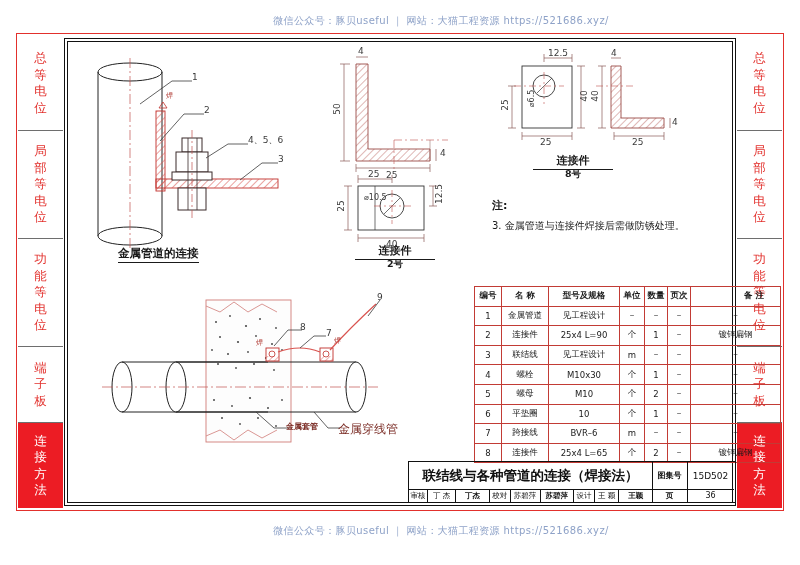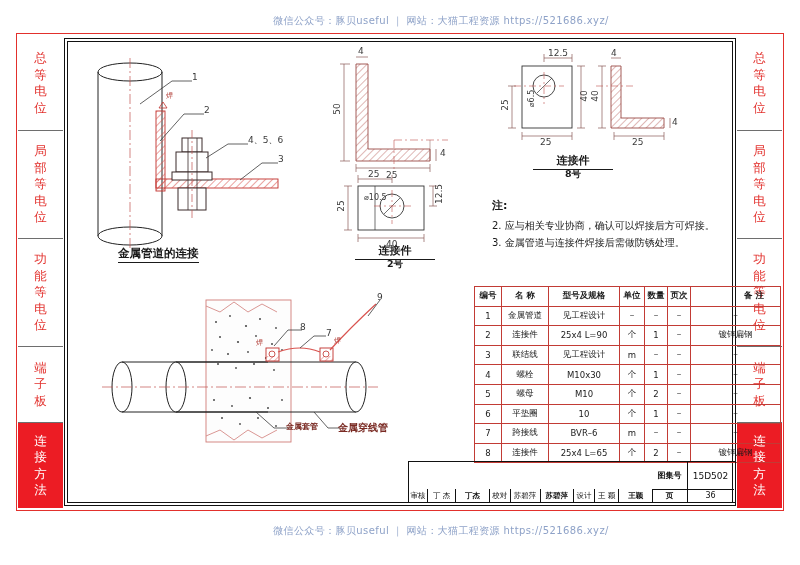--- a/index.html
+++ b/index.html
@@ -322,21 +322,20 @@
     <div class="lbl" style="left:115px;top:4px;">4</div>
     <div class="lbl" style="left:93px;top:47px;transform:rotate(-90deg);">40</div>
     <div class="lbl" style="left:136px;top:93px;">25</div>
     <div class="lbl" style="left:176px;top:73px;">4</div>
   </div>
   <div class="cap2" style="left:533px;top:153px;width:80px;border-bottom:1px solid #1a1a1a;padding-bottom:1px;">连接件</div>
   <div class="cap2" style="left:533px;top:168px;width:80px;font-size:9.5px;">8号</div>
 
   <div class="notes">
     <div class="n-title">注:</div>
-    <div class="n-item">2. 应与相关专业协商，确认可以焊接后方可焊接。</div>
     <div class="n-item">3. 金属管道与连接件焊接后需做防锈处理。</div>
   </div>
 
   <div class="dwg" style="left:88px;top:292px;width:310px;height:160px;">
     <svg width="310" height="160">
 
       <rect x="118" y="8" width="85" height="142" fill="#fdfdfd" stroke="#d07c78" stroke-width=".9"></rect>
       <path d="M118 14 l14 6 l14 -10 l14 10 l14 -8 l15 8" fill="none" stroke="#d07c78" stroke-width=".8"></path>
       <path d="M118 144 l14 -6 l14 10 l14 -10 l14 8 l15 -8" fill="none" stroke="#d07c78" stroke-width=".8"></path>
       <g fill="#4a4a4a">
@@ -403,21 +402,21 @@
       <defs>
         <pattern id="h4" width="4" height="4" patternTransform="rotate(45)" patternUnits="userSpaceOnUse">
           <line x1="0" y1="0" x2="0" y2="4" stroke="#d9534f" stroke-width=".9"></line>
         </pattern>
       </defs>
     </svg>
     <div class="lbl" style="left:212px;top:30px;">8</div>
     <div class="lbl" style="left:238px;top:36px;">7</div>
     <div class="lbl" style="left:289px;top:0px;">9</div>
     <div class="lbl" style="left:198px;top:129px;font-weight:bold;color:#7a2b24;font-size:8px;">金属套管</div>
-    <div class="lbl" style="left:250px;top:129px;font-weight:bold;color:#7a2b24;font-size:10px;">金属穿线管</div>
+    <div class="lbl" style="left:250px;top:129px;font-weight:normal;color:#7a2b24;font-size:12px;">金属穿线管</div>
     <div class="lbl" style="left:168px;top:46px;font-size:7px;color:#b03a33;">焊</div>
     <div class="lbl" style="left:246px;top:44px;font-size:7px;color:#b03a33;">焊</div>
   </div>
 
   <table class="bom">
     <thead>
       <tr>
         <th class="c1">编号</th>
         <th class="c2">名  称</th>
         <th class="c3">型号及规格</th>
@@ -497,20 +496,21 @@
         <td>25x4   L=65</td>
         <td>个</td>
         <td>2</td>
         <td>－</td>
         <td>镀锌扁钢</td>
       </tr>
     </tbody>
   </table>
 
   <div class="tblock">
+    <div class="tb-title">联结线与各种管道的连接（焊接法）</div>
     <div class="tb-atlas-lbl">图集号</div>
     <div class="tb-atlas-val">15D502</div>
     <div class="tb-sign">
       <span style="width:20px;">审核</span>
       <span style="width:30px;">丁  杰</span>
       <span class="sg" style="width:36px;">丁杰</span>
       <span style="width:22px;">校对</span>
       <span style="width:32px;">苏碧萍</span>
       <span class="sg" style="width:36px;">苏碧萍</span>
       <span style="width:22px;">设计</span>

